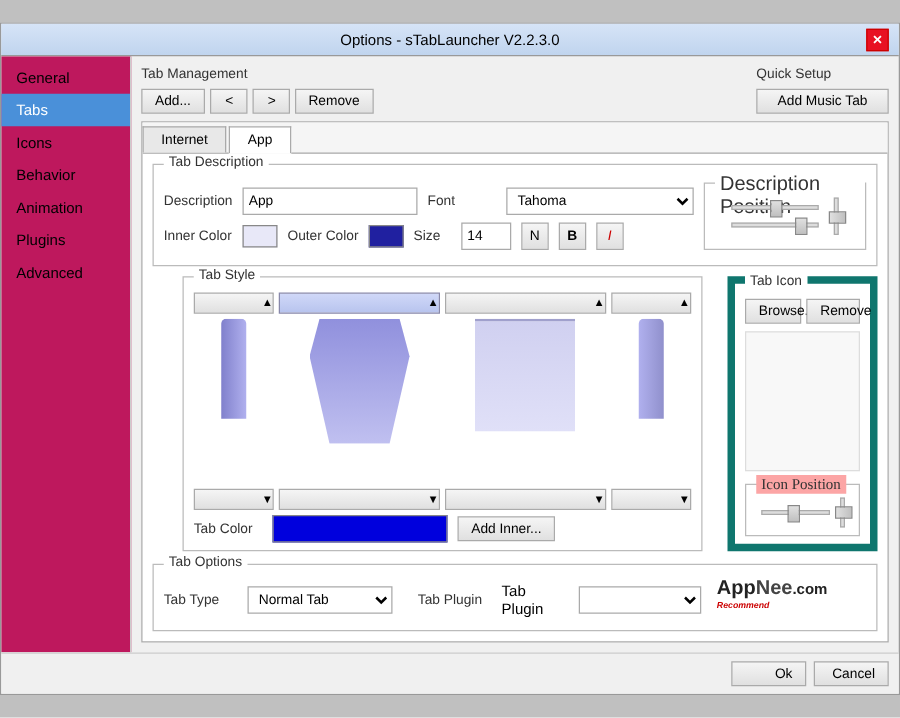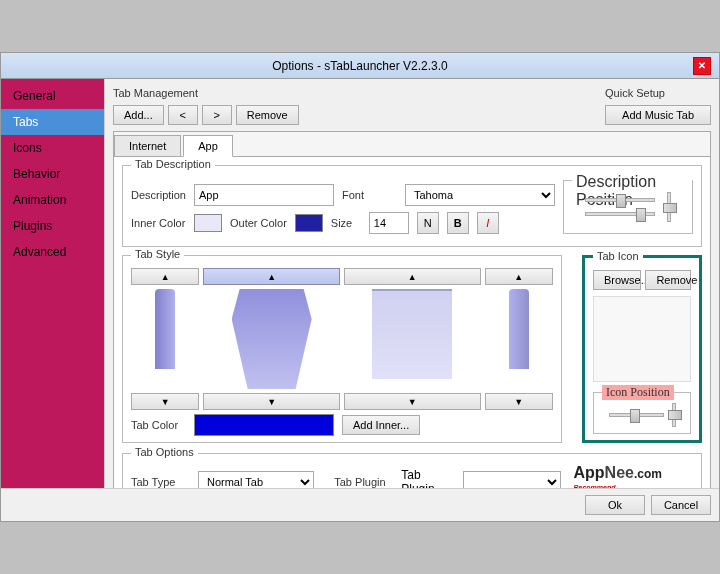--- a/index.html
+++ b/index.html
@@ -9,21 +9,21 @@
       font-size: 12px;
       display: flex;
       justify-content: center;
       align-items: center;
       width: 720px;
       height: 574px;
       overflow: hidden;
     }
     .window {
       width: 720px;
-      height: 470px;
+      height: 538px;
       background: #f0f0f0;
       border: 1px solid #999;
       display: flex;
       flex-direction: column;
     }
     .title-bar {
       background: linear-gradient(to bottom, #d6e4f7, #c0d4ee);
       border-bottom: 1px solid #999;
       padding: 4px 8px;
       display: flex;
@@ -97,20 +97,21 @@
       gap: 4px;
     }
     button {
       background: linear-gradient(to bottom, #f5f5f5, #e0e0e0);
       border: 1px solid #aaa;
       padding: 3px 10px;
       font-size: 11px;
       cursor: pointer;
       min-width: 30px;
       color: #000;
+      text-align: right;
     }
     .btn-primary {
       padding: 3px 16px;
     }
     .content-area {
       border: 1px solid #aaa;
       background: white;
       flex: 1;
       display: flex;
       flex-direction: column;
@@ -256,32 +257,33 @@
       border: 1px solid #888;
       position: absolute;
       left: -5px;
       top: 10px;
       cursor: pointer;
     }
     .two-col {
       display: flex;
       gap: 20px;
       flex: 1;
+      margin-left: 24px;
     }
     .tab-style-box {
       flex: 1;
       border: 1px solid #bbb;
       padding: 6px 8px;
       position: relative;
       display: flex;
       flex-direction: column;
     }
     .tab-icon-box {
       width: 120px;
-      border: 3px solid #0f766e;
+      border: 6px solid #0f766e;
       padding: 6px 8px;
       position: relative;
       display: flex;
       flex-direction: column;
       gap: 6px;
     }
     .tab-style-grid {
       display: grid;
       grid-template-columns: 1fr 2fr 2fr 1fr;
       gap: 4px;

